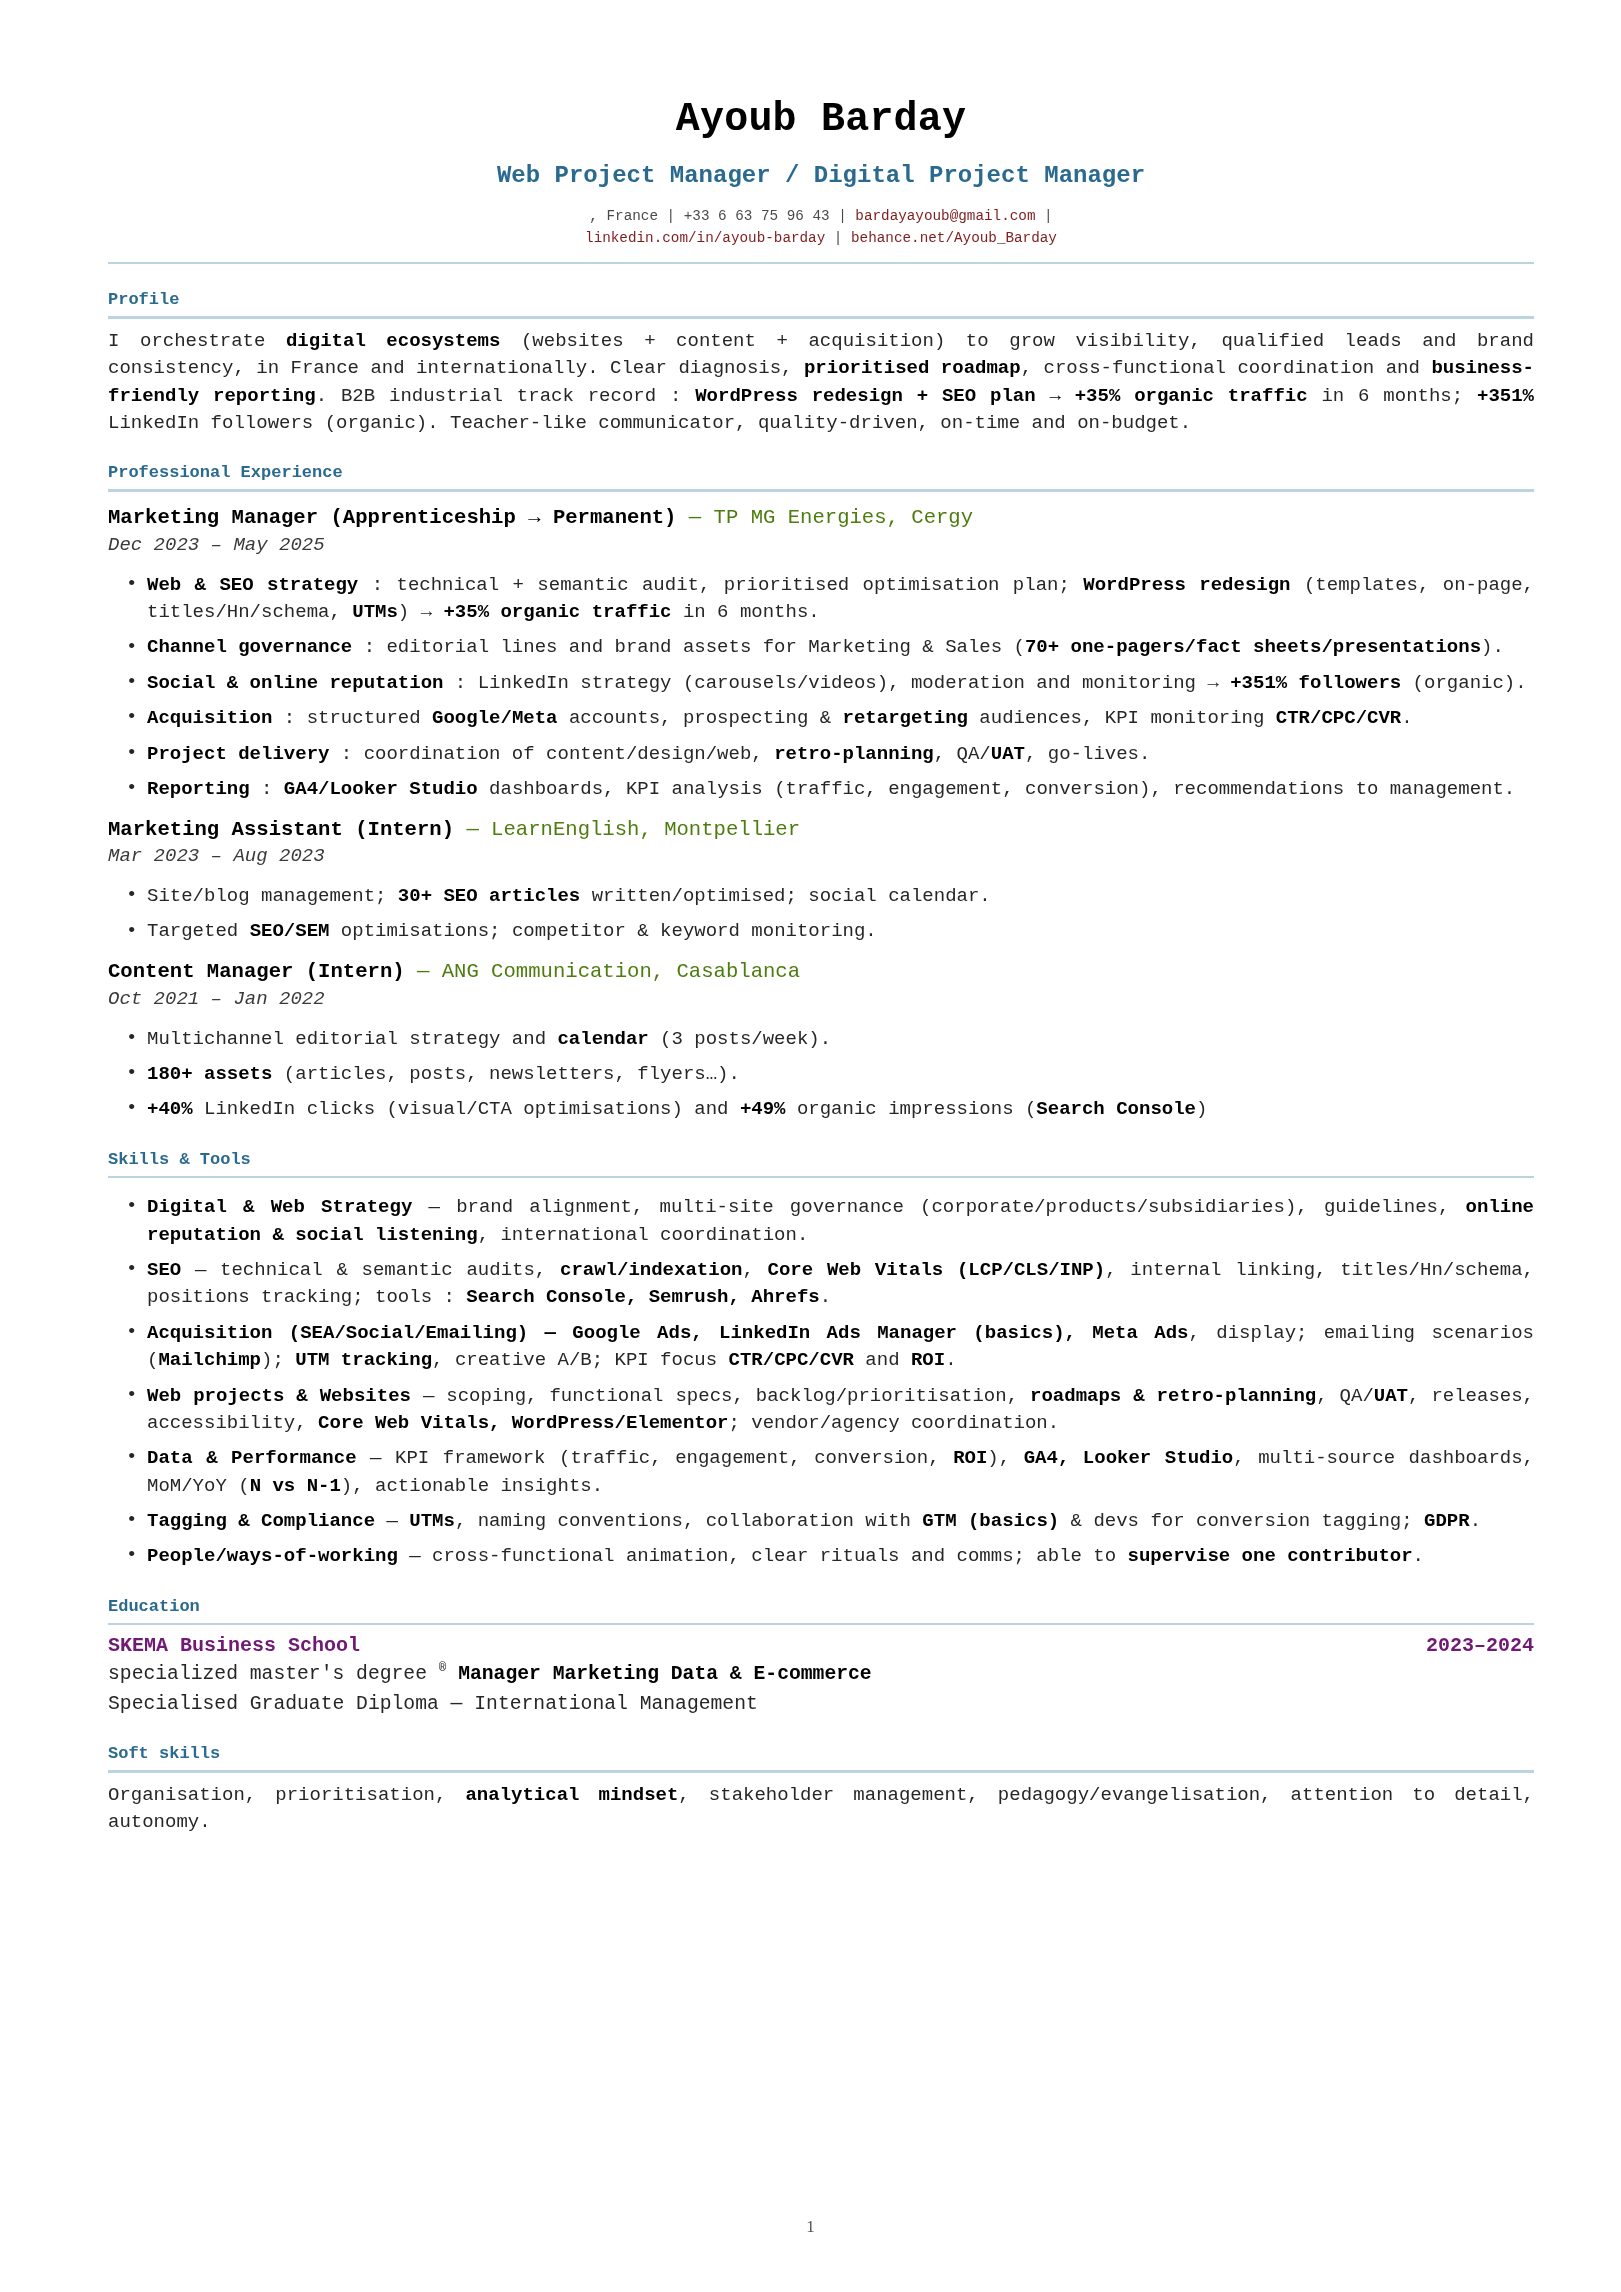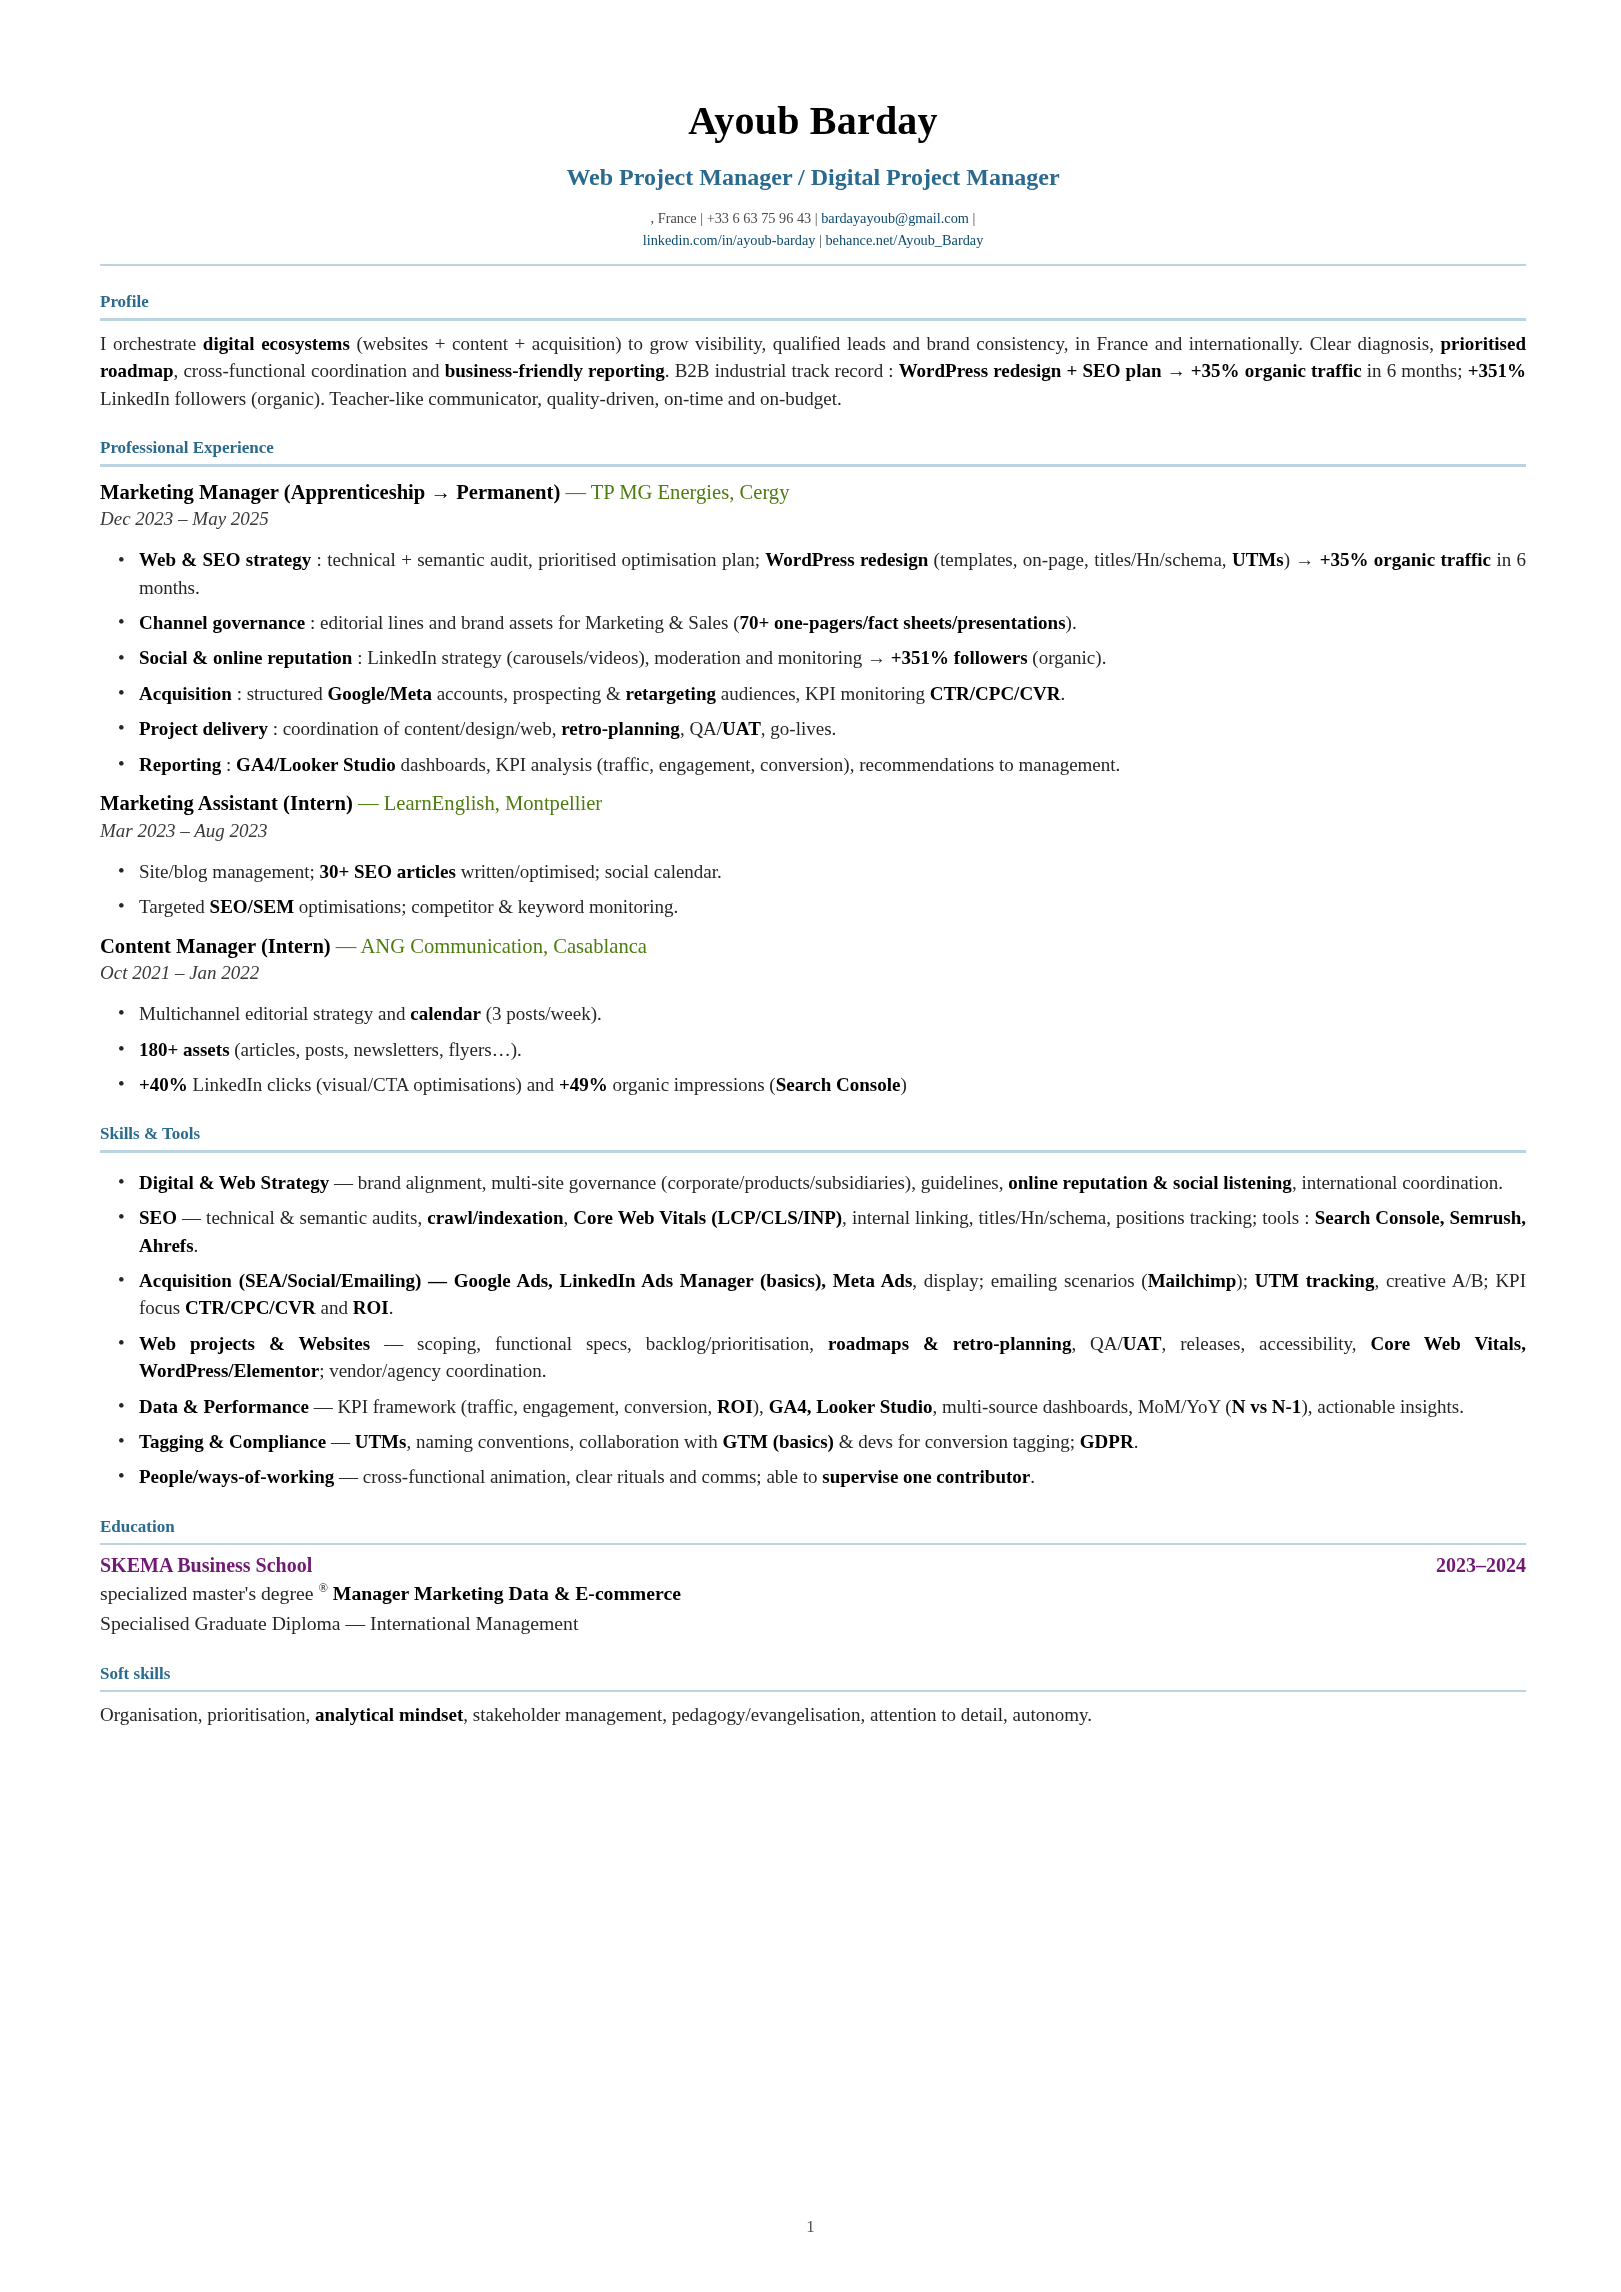--- a/index.html
+++ b/index.html
@@ -17,23 +17,24 @@
     width: 1621px;
     height: 2293px;
     margin: 0 auto;
     background: #ffffff;
     box-sizing: border-box;
     padding: 0;
     overflow: hidden;
   }
   .content {
     position: absolute;
-    left: 100px;
+    left: 108px;
     top: 0;
     width: 1426px;
+    font-family: Liberation Mono, monospace;
   }
 
   
   .cv-name {
     text-align: center;
     font-size: 40px;
     font-weight: bold;
     letter-spacing: 0.2px;
     margin: 97px 0 0 0;
     color: #000000;
@@ -47,21 +48,21 @@
   }
   .cv-contact {
     text-align: center;
     font-size: 14.3px;
     color: #4a4a4a;
     margin: 16px 0 0 0;
     line-height: 1.55;
   }
   .cv-contact a,
   .cv-contact .lnk {
-    color: #0c4a6e;
+    color: #7f1d1d;
     text-decoration: none;
   }
   .header-rule {
     height: 2.7px;
     background: #bcd4e2;
     margin: 12.5px 0 0 0;
   }
 
   
   .section {

